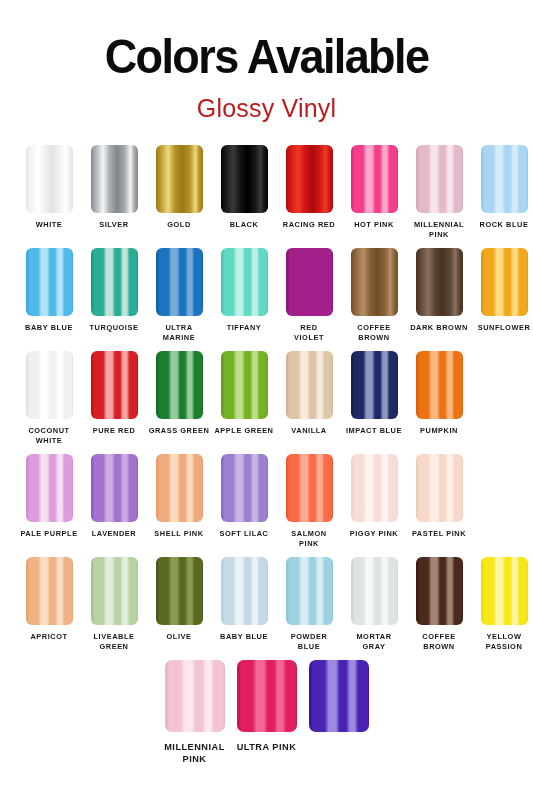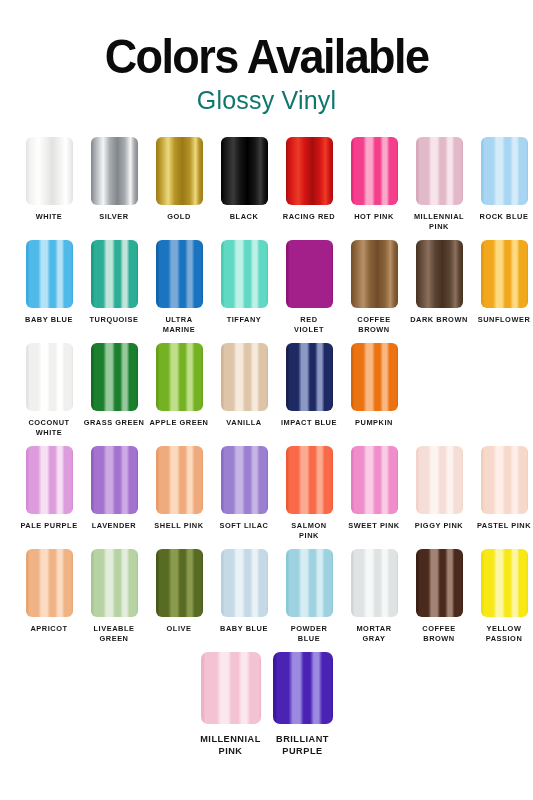--- a/index.html
+++ b/index.html
@@ -38,22 +38,22 @@
     color: #0b0b0b;
     margin: 0;
     transform: scaleY(1.05);
   }
   .subtitle {
     font-family: "Liberation Sans", sans-serif;
     font-weight: normal;
     font-size: 25px;
     line-height: 30px;
     letter-spacing: 0.2px;
-    color: #0f766e;
-    margin: 5px 0 0 0;
+    color: #b91c1c;
+    margin: 13px 0 0 0;
   }
 
   
   .grid {
     margin-top: 22px;
     padding: 0 18px;
   }
   .row {
     display: flex;
     justify-content: flex-start;
@@ -189,20 +189,24 @@
           <div class="label">SUNFLOWER</div>
         </div>
       </div>
       <div class="row">
         <div class="cell">
           <div class="swatch" style="background: linear-gradient(to right, rgb(227, 227, 225) 0%, rgb(227, 227, 225) 4%, rgb(240, 240, 238) 7%, rgb(240, 240, 238) 26%, rgb(255, 255, 255) 33%, rgb(255, 255, 255) 45%, rgb(240, 240, 238) 51%, rgb(240, 240, 238) 62%, rgb(255, 255, 255) 68%, rgb(255, 255, 255) 76%, rgb(240, 240, 238) 82%, rgb(240, 240, 238) 96%, rgb(227, 227, 225) 100%);"></div>
           <div class="label">COCONUT
 WHITE</div>
         </div>
         <div class="cell">
+          <div class="swatch" style="background: linear-gradient(to right, rgb(194, 22, 27) 0%, rgb(194, 22, 27) 4%, rgb(216, 31, 36) 7%, rgb(216, 31, 36) 26%, rgb(245, 167, 167) 33%, rgb(245, 167, 167) 45%, rgb(216, 31, 36) 51%, rgb(216, 31, 36) 62%, rgb(245, 167, 167) 68%, rgb(245, 167, 167) 76%, rgb(216, 31, 36) 82%, rgb(216, 31, 36) 96%, rgb(194, 22, 27) 100%);"></div>
+          <div class="label">PURE RED</div>
+        </div>
+        <div class="cell">
           <div class="swatch" style="background: linear-gradient(to right, rgb(20, 107, 37) 0%, rgb(20, 107, 37) 4%, rgb(27, 127, 46) 7%, rgb(27, 127, 46) 26%, rgb(150, 202, 156) 33%, rgb(150, 202, 156) 45%, rgb(27, 127, 46) 51%, rgb(27, 127, 46) 62%, rgb(150, 202, 156) 68%, rgb(150, 202, 156) 76%, rgb(27, 127, 46) 82%, rgb(27, 127, 46) 96%, rgb(20, 107, 37) 100%);"></div>
           <div class="label">GRASS GREEN</div>
         </div>
         <div class="cell">
           <div class="swatch" style="background: linear-gradient(to right, rgb(100, 160, 25) 0%, rgb(100, 160, 25) 4%, rgb(116, 178, 36) 7%, rgb(116, 178, 36) 26%, rgb(190, 222, 138) 33%, rgb(190, 222, 138) 45%, rgb(116, 178, 36) 51%, rgb(116, 178, 36) 62%, rgb(190, 222, 138) 68%, rgb(190, 222, 138) 76%, rgb(116, 178, 36) 82%, rgb(116, 178, 36) 96%, rgb(100, 160, 25) 100%);"></div>
           <div class="label">APPLE GREEN</div>
         </div>
         <div class="cell">
           <div class="swatch" style="background: linear-gradient(to right, rgb(210, 180, 148) 0%, rgb(210, 180, 148) 4%, rgb(222, 197, 168) 7%, rgb(222, 197, 168) 26%, rgb(246, 234, 221) 33%, rgb(246, 234, 221) 45%, rgb(222, 197, 168) 51%, rgb(222, 197, 168) 62%, rgb(246, 234, 221) 68%, rgb(246, 234, 221) 76%, rgb(222, 197, 168) 82%, rgb(222, 197, 168) 96%, rgb(210, 180, 148) 100%);"></div>
           <div class="label">VANILLA</div>
@@ -232,24 +236,20 @@
         <div class="cell">
           <div class="swatch" style="background: linear-gradient(to right, rgb(139, 108, 198) 0%, rgb(139, 108, 198) 4%, rgb(155, 127, 208) 7%, rgb(155, 127, 208) 26%, rgb(198, 180, 229) 33%, rgb(198, 180, 229) 45%, rgb(155, 127, 208) 51%, rgb(155, 127, 208) 62%, rgb(198, 180, 229) 68%, rgb(198, 180, 229) 76%, rgb(155, 127, 208) 82%, rgb(155, 127, 208) 96%, rgb(139, 108, 198) 100%);"></div>
           <div class="label">SOFT LILAC</div>
         </div>
         <div class="cell">
           <div class="swatch" style="background: linear-gradient(to right, rgb(239, 89, 51) 0%, rgb(239, 89, 51) 4%, rgb(249, 106, 72) 7%, rgb(249, 106, 72) 26%, rgb(252, 171, 147) 33%, rgb(252, 171, 147) 45%, rgb(249, 106, 72) 51%, rgb(249, 106, 72) 62%, rgb(252, 171, 147) 68%, rgb(252, 171, 147) 76%, rgb(249, 106, 72) 82%, rgb(249, 106, 72) 96%, rgb(239, 89, 51) 100%);"></div>
           <div class="label">SALMON
 PINK</div>
         </div>
         <div class="cell">
-          <div class="swatch" style="background: linear-gradient(to right, rgb(232, 124, 193) 0%, rgb(232, 124, 193) 4%, rgb(239, 142, 203) 7%, rgb(239, 142, 203) 26%, rgb(251, 203, 230) 33%, rgb(251, 203, 230) 45%, rgb(239, 142, 203) 51%, rgb(239, 142, 203) 62%, rgb(251, 203, 230) 68%, rgb(251, 203, 230) 76%, rgb(239, 142, 203) 82%, rgb(239, 142, 203) 96%, rgb(232, 124, 193) 100%);"></div>
-          <div class="label">SWEET PINK</div>
-        </div>
-        <div class="cell">
           <div class="swatch" style="background: linear-gradient(to right, rgb(242, 210, 201) 0%, rgb(242, 210, 201) 4%, rgb(246, 222, 216) 7%, rgb(246, 222, 216) 26%, rgb(253, 243, 240) 33%, rgb(253, 243, 240) 45%, rgb(246, 222, 216) 51%, rgb(246, 222, 216) 62%, rgb(253, 243, 240) 68%, rgb(253, 243, 240) 76%, rgb(246, 222, 216) 82%, rgb(246, 222, 216) 96%, rgb(242, 210, 201) 100%);"></div>
           <div class="label">PIGGY PINK</div>
         </div>
         <div class="cell">
           <div class="swatch" style="background: linear-gradient(to right, rgb(243, 205, 185) 0%, rgb(243, 205, 185) 4%, rgb(247, 217, 203) 7%, rgb(247, 217, 203) 26%, rgb(253, 239, 231) 33%, rgb(253, 239, 231) 45%, rgb(247, 217, 203) 51%, rgb(247, 217, 203) 62%, rgb(253, 239, 231) 68%, rgb(253, 239, 231) 76%, rgb(247, 217, 203) 82%, rgb(247, 217, 203) 96%, rgb(243, 205, 185) 100%);"></div>
           <div class="label">PASTEL PINK</div>
         </div>
       </div>
       <div class="row">
         <div class="cell">
@@ -290,20 +290,22 @@
 PASSION</div>
         </div>
       </div>
       <div class="row center">
         <div class="cell">
           <div class="swatch" style="background: linear-gradient(to right, rgb(238, 178, 198) 0%, rgb(238, 178, 198) 4%, rgb(243, 195, 211) 7%, rgb(243, 195, 211) 26%, rgb(251, 231, 238) 33%, rgb(251, 231, 238) 45%, rgb(243, 195, 211) 51%, rgb(243, 195, 211) 62%, rgb(251, 231, 238) 68%, rgb(251, 231, 238) 76%, rgb(243, 195, 211) 82%, rgb(243, 195, 211) 96%, rgb(238, 178, 198) 100%);"></div>
           <div class="label">MILLENNIAL
 PINK</div>
         </div>
         <div class="cell">
+          <div class="swatch" style="background: linear-gradient(to right, rgb(204, 21, 81) 0%, rgb(204, 21, 81) 4%, rgb(224, 31, 94) 7%, rgb(224, 31, 94) 26%, rgb(242, 102, 154) 33%, rgb(242, 102, 154) 45%, rgb(224, 31, 94) 51%, rgb(224, 31, 94) 62%, rgb(242, 102, 154) 68%, rgb(242, 102, 154) 76%, rgb(224, 31, 94) 82%, rgb(224, 31, 94) 96%, rgb(204, 21, 81) 100%);"></div>
+          <div class="label">ULTRA PINK</div>
+        </div>
+        <div class="cell">
           <div class="swatch" style="background: linear-gradient(to right, rgb(61, 24, 159) 0%, rgb(61, 24, 159) 4%, rgb(74, 35, 181) 7%, rgb(74, 35, 181) 26%, rgb(155, 138, 224) 33%, rgb(155, 138, 224) 45%, rgb(74, 35, 181) 51%, rgb(74, 35, 181) 62%, rgb(155, 138, 224) 68%, rgb(155, 138, 224) 76%, rgb(74, 35, 181) 82%, rgb(74, 35, 181) 96%, rgb(61, 24, 159) 100%);"></div>
-          <div class="label">BRILLIANT
-PURPLE</div>
         </div>
       </div>
     </div>
 
 </div>
 
 </body></html>

